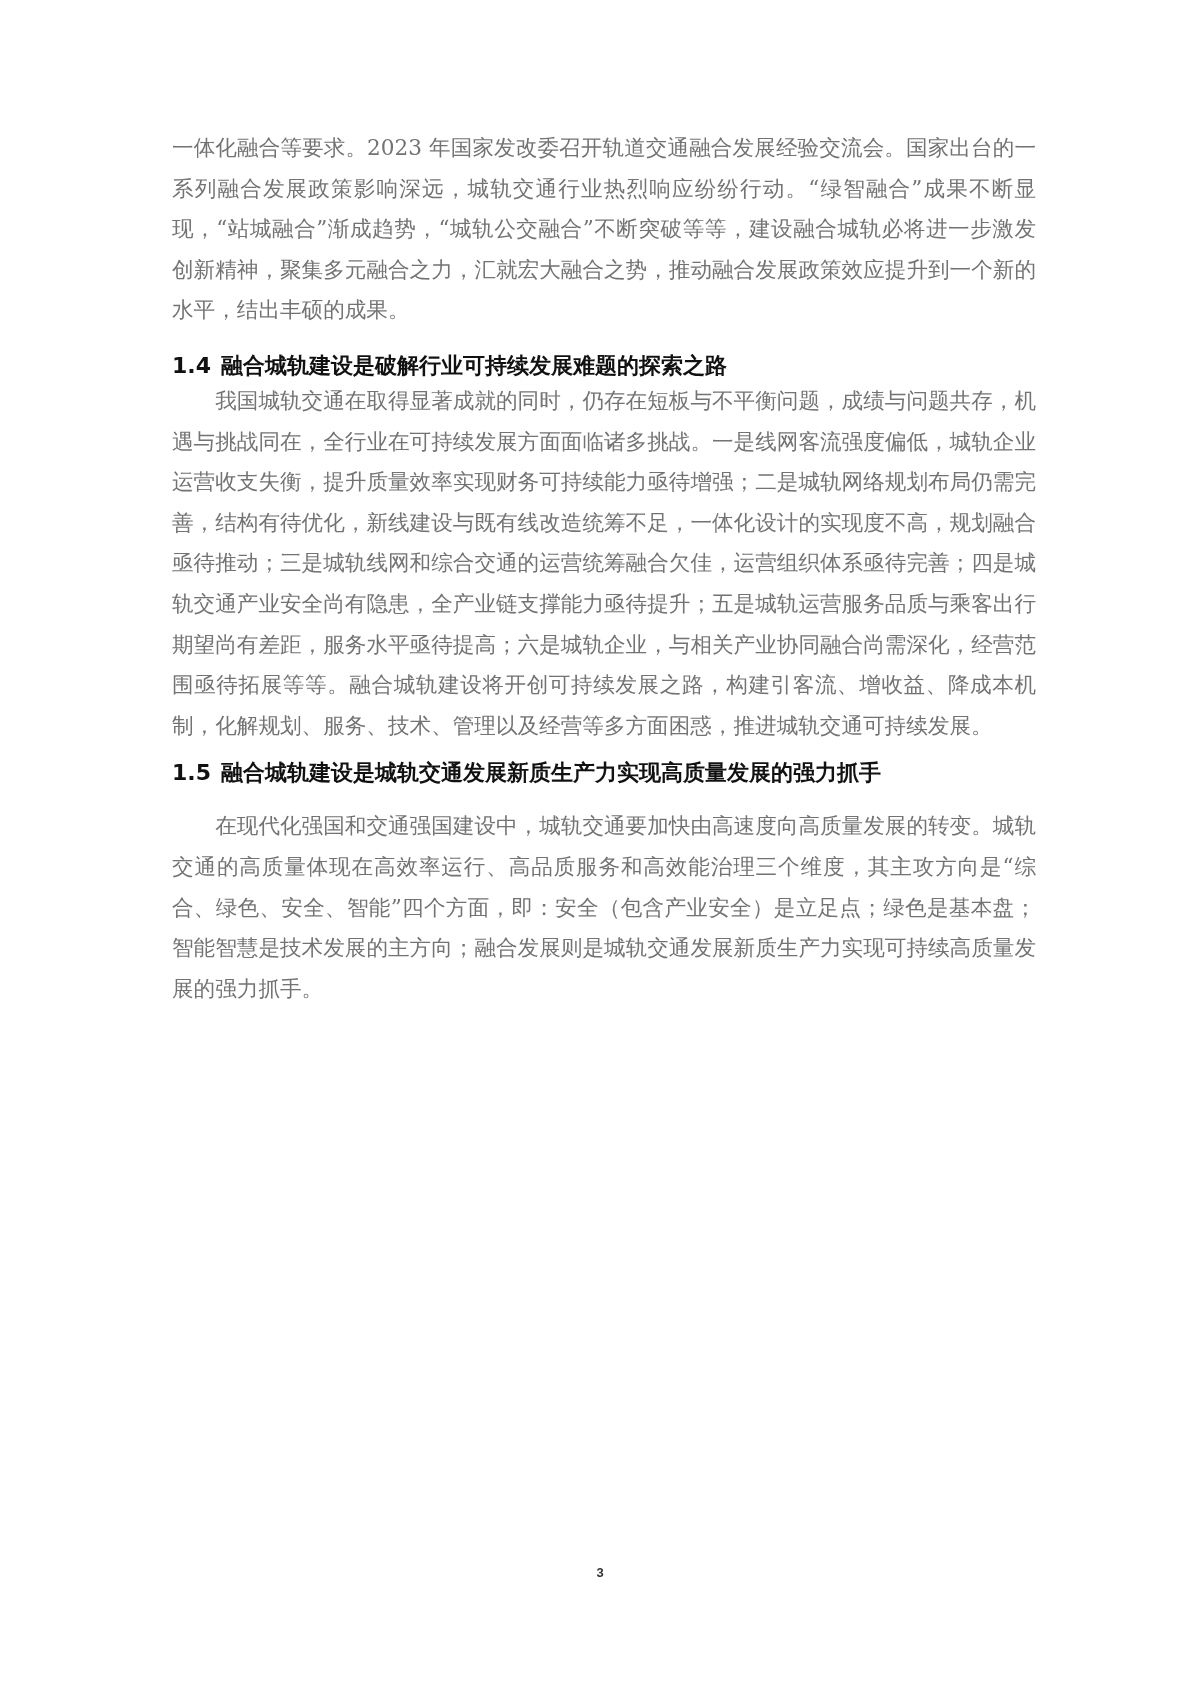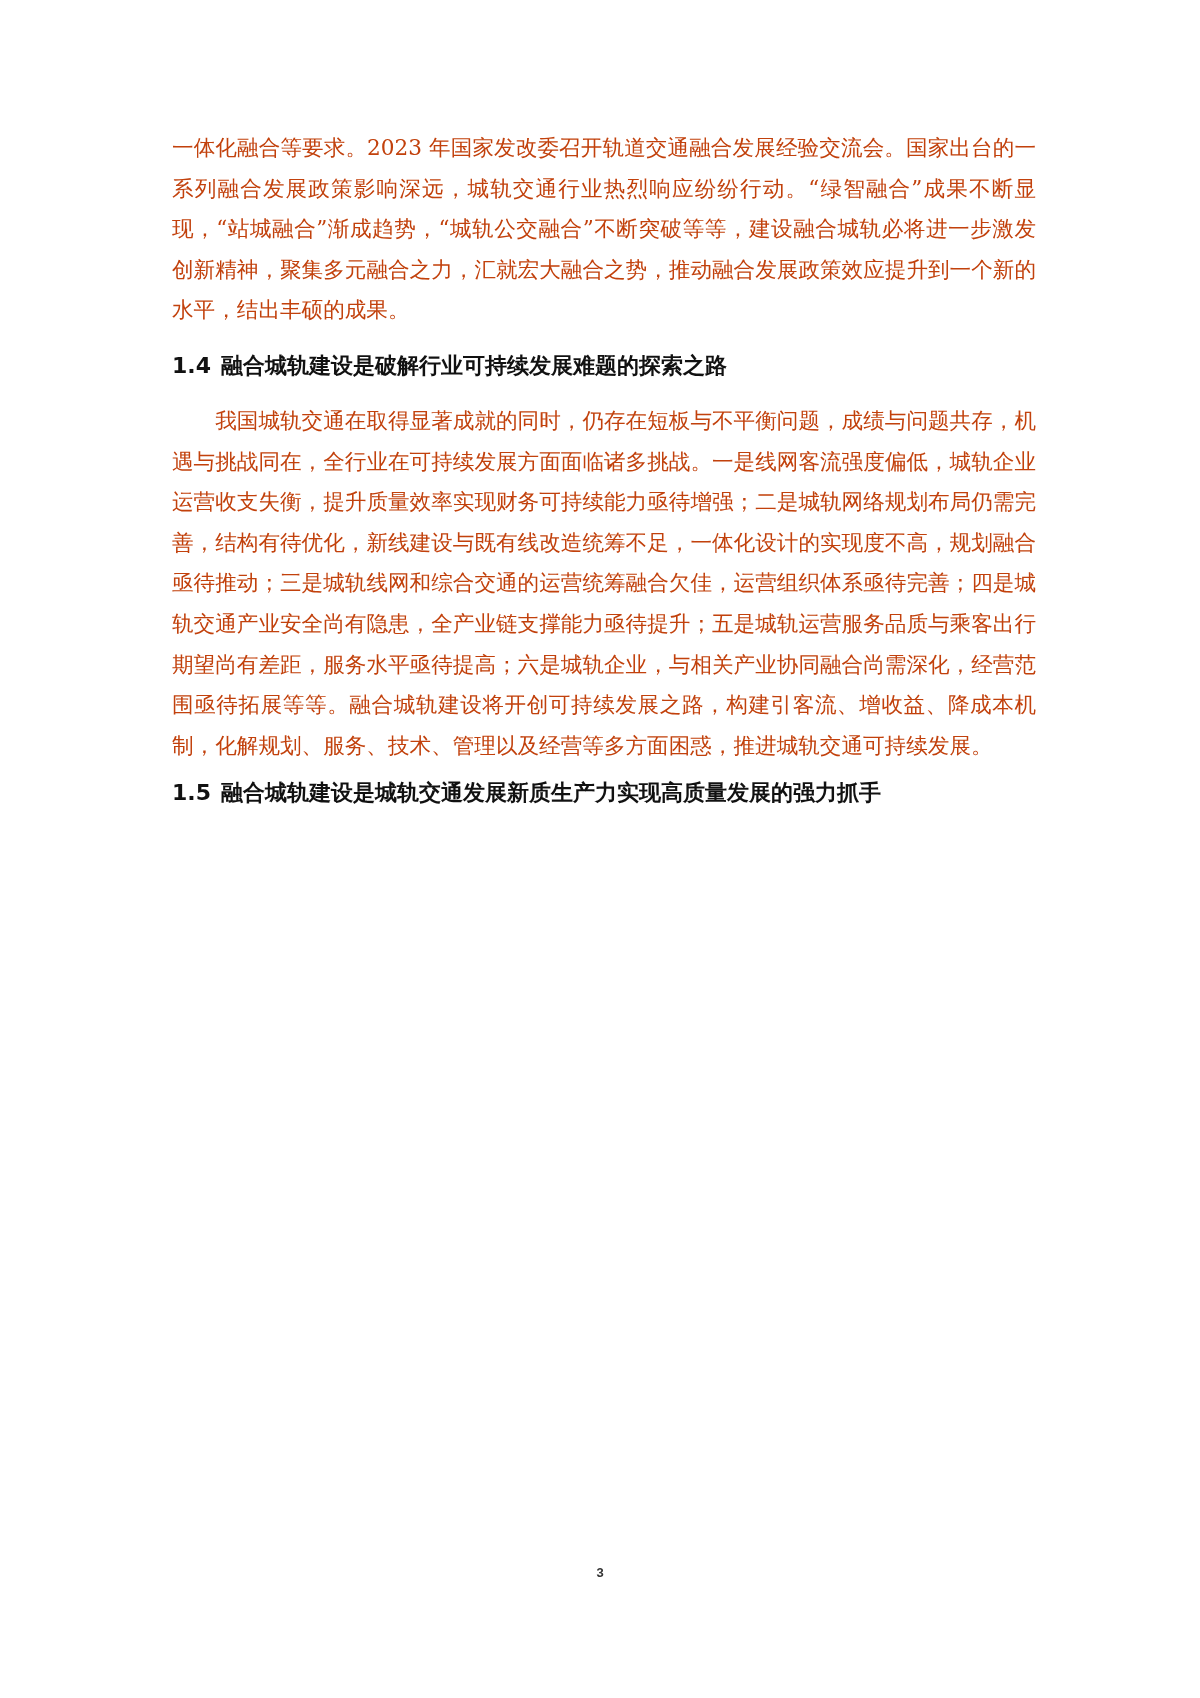--- a/index.html
+++ b/index.html
@@ -21,39 +21,39 @@
       top: 128px;
       width: 864px;
     }
     .para {
       margin: 0;
       font-size: 21.6px;
       line-height: 40.6px;
       letter-spacing: 0;
       text-align: justify;
       text-justify: inter-character;
-      color: #c2410c;
+      color: #737373;
     }
     .para.indent {
       text-indent: 43.2px;
     }
     .heading {
       margin: 0;
       font-family: "DejaVu Sans", "Liberation Sans", sans-serif;
       font-weight: bold;
       font-size: 22px;
       line-height: 30px;
       color: #111111;
       text-align: justify;
       text-justify: inter-character;
     }
     .heading .num {
       margin-right: 10px;
     }
-    #h14 { margin-top: 20px; margin-bottom: 20px; }
+    #h14 { margin-top: 20px; }
     #h15 { margin-top: 12px; margin-bottom: 18px; }
     .page-number {
       position: absolute;
       top: 1565px;
       left: 0;
       width: 1200px;
       text-align: center;
       font-family: "Liberation Sans", sans-serif;
       font-weight: bold;
       font-size: 13px;
@@ -67,15 +67,16 @@
   <p class="para" id="p-top">一体化融合等要求。2023 年国家发改委召开轨道交通融合发展经验交流会。国家出台的一系列融合发展政策影响深远，城轨交通行业热烈响应纷纷行动。“绿智融合”成果不断显现，“站城融合”渐成趋势，“城轨公交融合”不断突破等等，建设融合城轨必将进一步激发创新精神，聚集多元融合之力，汇就宏大融合之势，推动融合发展政策效应提升到一个新的水平，结出丰硕的成果。</p>
 
   <h2 class="heading" id="h14">
     <span class="num">1.4</span><span>融合城轨建设是破解行业可持续发展难题的探索之路</span>
   </h2>
   <p class="para indent">我国城轨交通在取得显著成就的同时，仍存在短板与不平衡问题，成绩与问题共存，机遇与挑战同在，全行业在可持续发展方面面临诸多挑战。一是线网客流强度偏低，城轨企业运营收支失衡，提升质量效率实现财务可持续能力亟待增强；二是城轨网络规划布局仍需完善，结构有待优化，新线建设与既有线改造统筹不足，一体化设计的实现度不高，规划融合亟待推动；三是城轨线网和综合交通的运营统筹融合欠佳，运营组织体系亟待完善；四是城轨交通产业安全尚有隐患，全产业链支撑能力亟待提升；五是城轨运营服务品质与乘客出行期望尚有差距，服务水平亟待提高；六是城轨企业，与相关产业协同融合尚需深化，经营范围亟待拓展等等。融合城轨建设将开创可持续发展之路，构建引客流、增收益、降成本机制，化解规划、服务、技术、管理以及经营等多方面困惑，推进城轨交通可持续发展。</p>
 
   <h2 class="heading" id="h15">
     <span class="num">1.5</span><span>融合城轨建设是城轨交通发展新质生产力实现高质量发展的强力抓手</span>
   </h2>
+  <p class="para indent">在现代化强国和交通强国建设中，城轨交通要加快由高速度向高质量发展的转变。城轨交通的高质量体现在高效率运行、高品质服务和高效能治理三个维度，其主攻方向是“综合、绿色、安全、智能”四个方面，即：安全（包含产业安全）是立足点；绿色是基本盘；智能智慧是技术发展的主方向；融合发展则是城轨交通发展新质生产力实现可持续高质量发展的强力抓手。</p>
 </div>
 
 <div class="page-number">3</div>
 
 </body></html>

